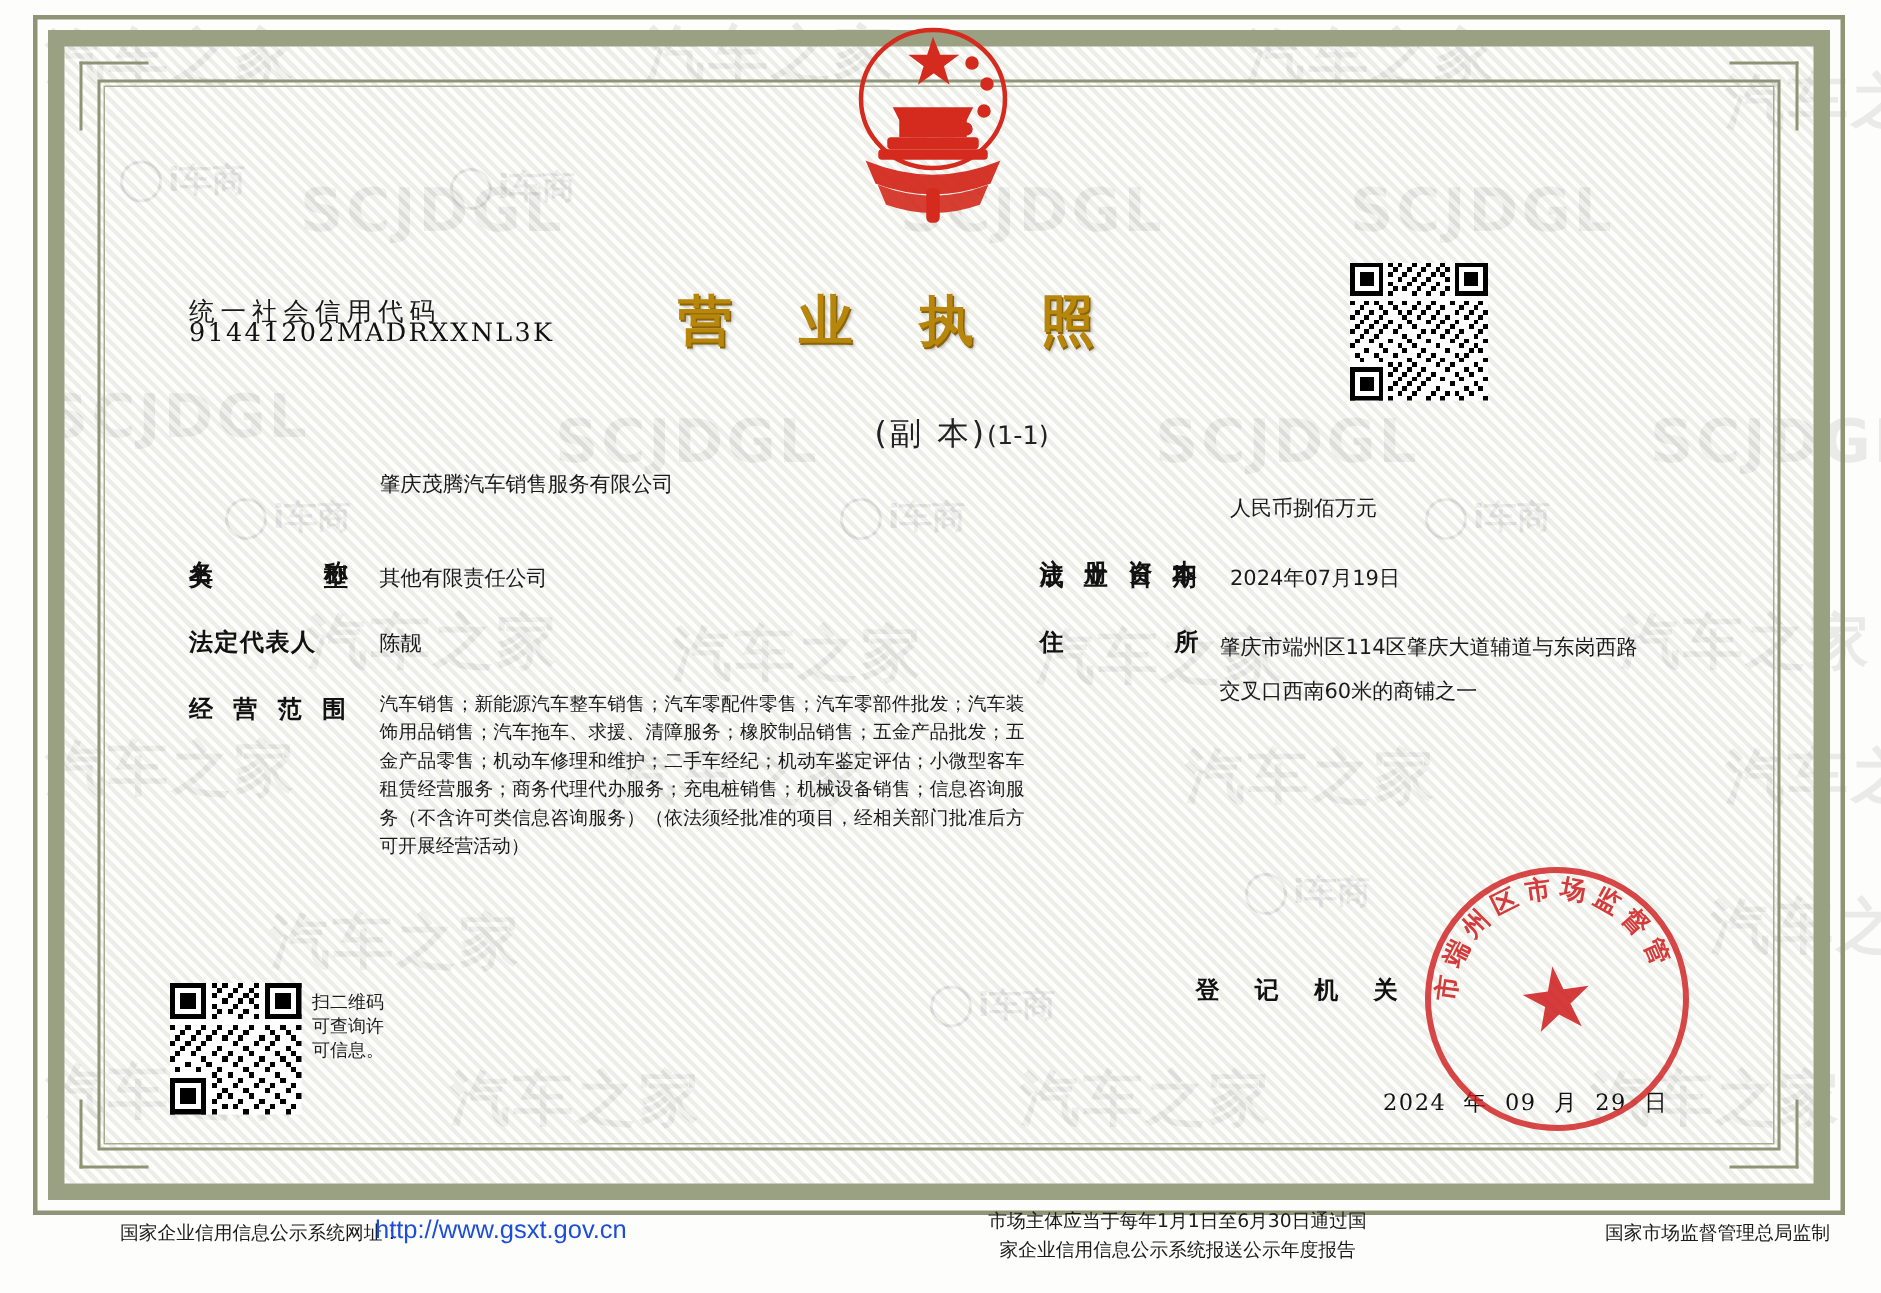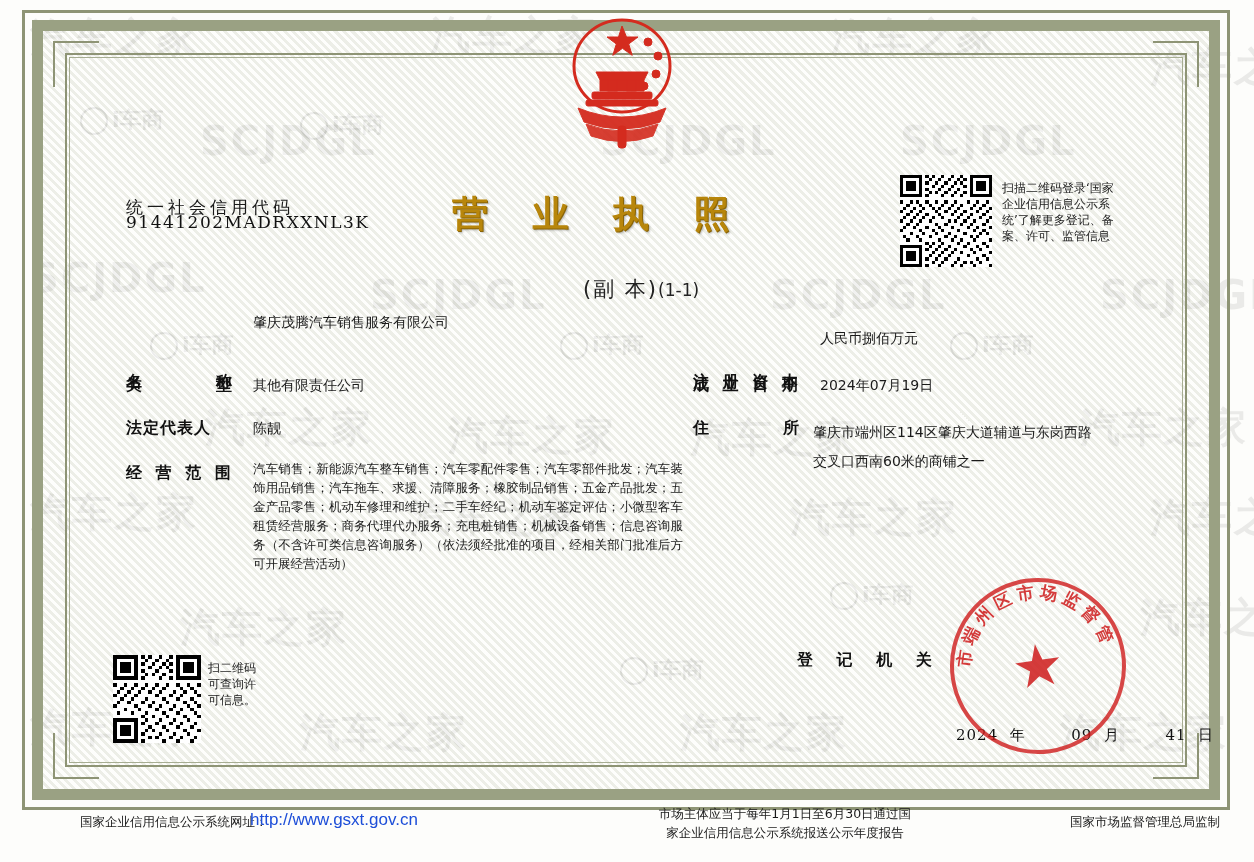--- a/index.html
+++ b/index.html
@@ -271,21 +271,21 @@
     color: #111;
   }
   .reg-date {
     position: absolute;
     left: 922px;
     top: 726px;
     font-size: 15px;
     color: #111;
     letter-spacing: 1px;
   }
-  .reg-date span.n { font-family: "DejaVu Serif", "Liberation Serif", serif; margin-left: 34px; }
+  .reg-date span.n { font-family: "DejaVu Serif", "Liberation Serif", serif; }
 
   
   .footer {
     position: absolute;
     left: 0;
     right: 0;
     bottom: 18px;
     height: 40px;
     z-index: 6;
   }
@@ -612,21 +612,20 @@
             <rect x="25" y="27" width="1" height="1"></rect>
           <rect x="8" y="28" width="1" height="1"></rect>
             <rect x="12" y="28" width="1" height="1"></rect>
             <rect x="16" y="28" width="1" height="1"></rect>
             <rect x="19" y="28" width="1" height="1"></rect>
             <rect x="23" y="28" width="1" height="1"></rect>
             <rect x="28" y="28" width="1" height="1"></rect>
         </g>
       </svg>
     </div>
-    <div class="qr-top-text">扫描二维码登录‘国家企业信用信息公示系统’了解更多登记、备案、许可、监管信息</div>
 
     <div class="field-label lab-sp4" style="left:126px; top:328px;margin-top:44px;">名　　称</div>
     <div class="field-value" style="left:253px; top:314px;text-align:right;">肇庆茂腾汽车销售服务有限公司</div>
 
     <div class="field-label lab-sp4" style="left:126px; top:375px;">类　　型</div>
     <div class="field-value" style="left:253px; top:377px;">其他有限责任公司</div>
 
     <div class="field-label lab-sp0" style="left:126px; top:418px;">法定代表人</div>
     <div class="field-value" style="left:253px; top:420px;">陈靓</div>
 
@@ -644,21 +643,21 @@
       <div>肇庆市端州区114区肇庆大道辅道与东岗西路</div>
       <div>交叉口西南60米的商铺之一</div>
     </div>
 
     <div class="reg-auth">登 记 机 关</div>
     <div class="reg-date">
       <span class="n">2024</span>
       &nbsp;<span>年</span>&nbsp;
       <span class="n">09</span>
       &nbsp;<span>月</span>&nbsp;
-      <span class="n">41</span>
+      <span class="n">29</span>
       &nbsp;<span>日</span>
     </div>
 
     <div class="seal">
       <div class="seal-ring"></div>
       <svg class="seal-text-svg" viewBox="0 0 176 176">
         <defs>
           <path id="sealArc" d="M 20,88 A 68,68 0 1 1 156,88"></path>
         </defs>
         <text>

